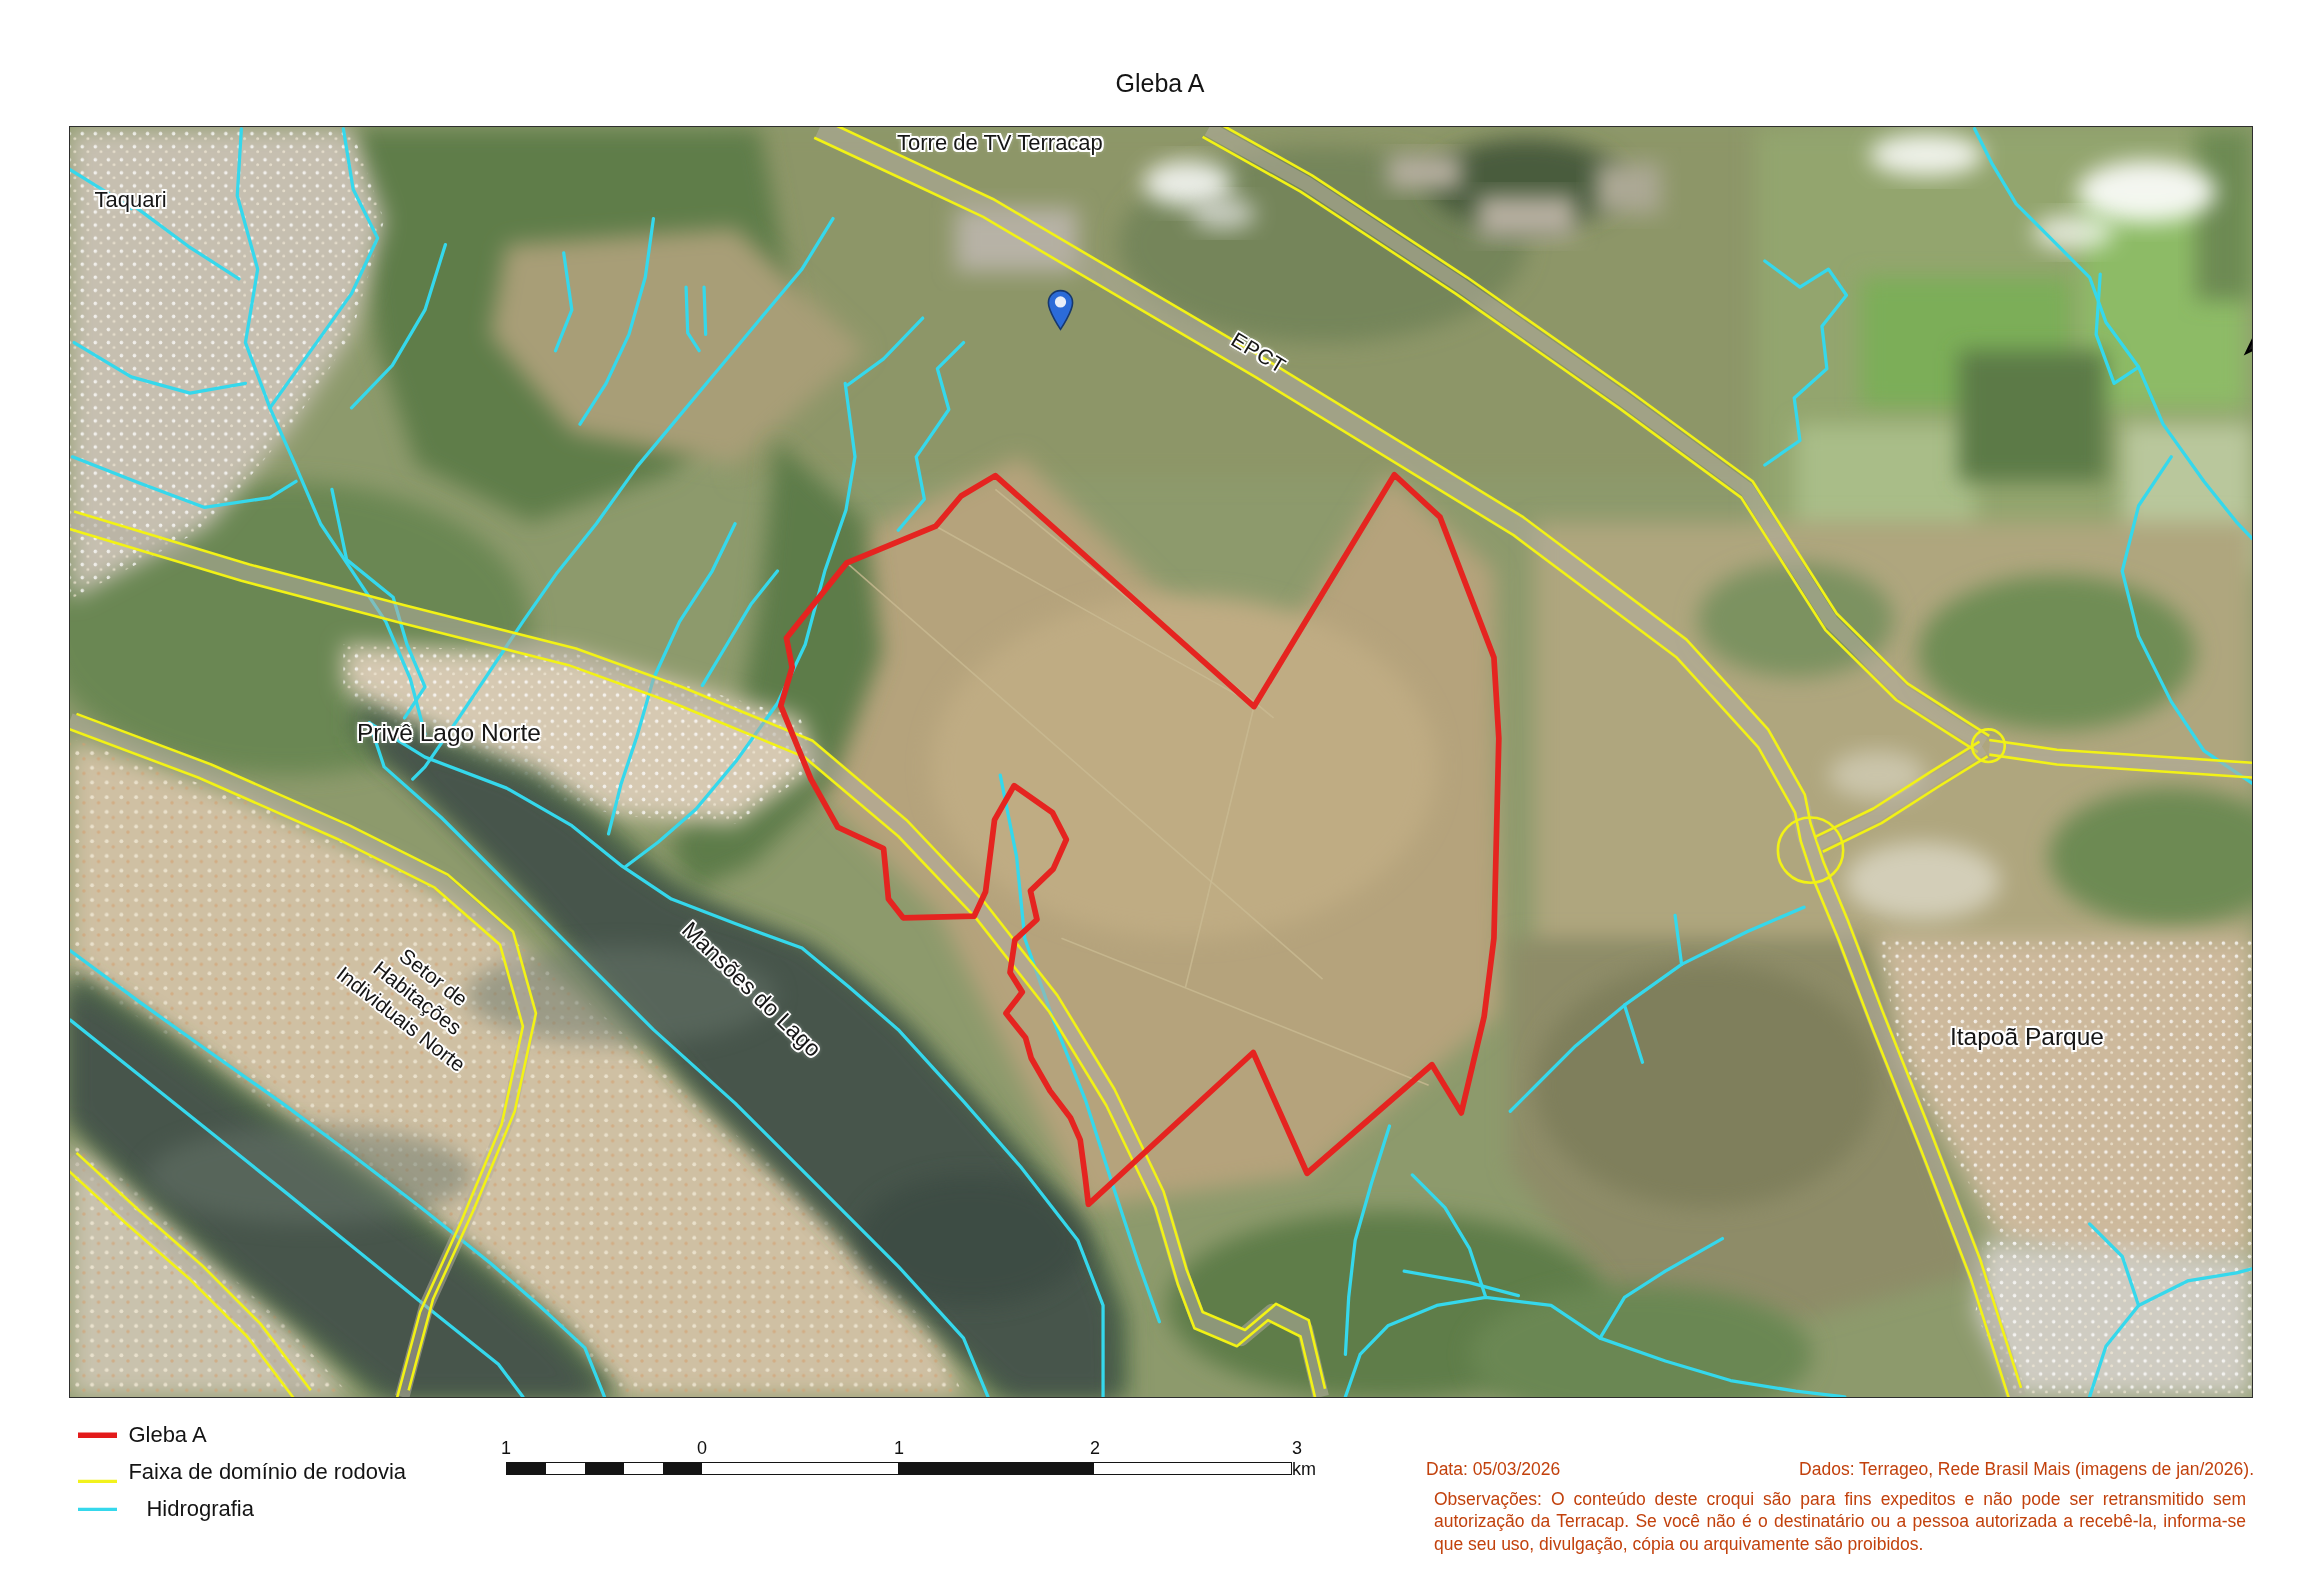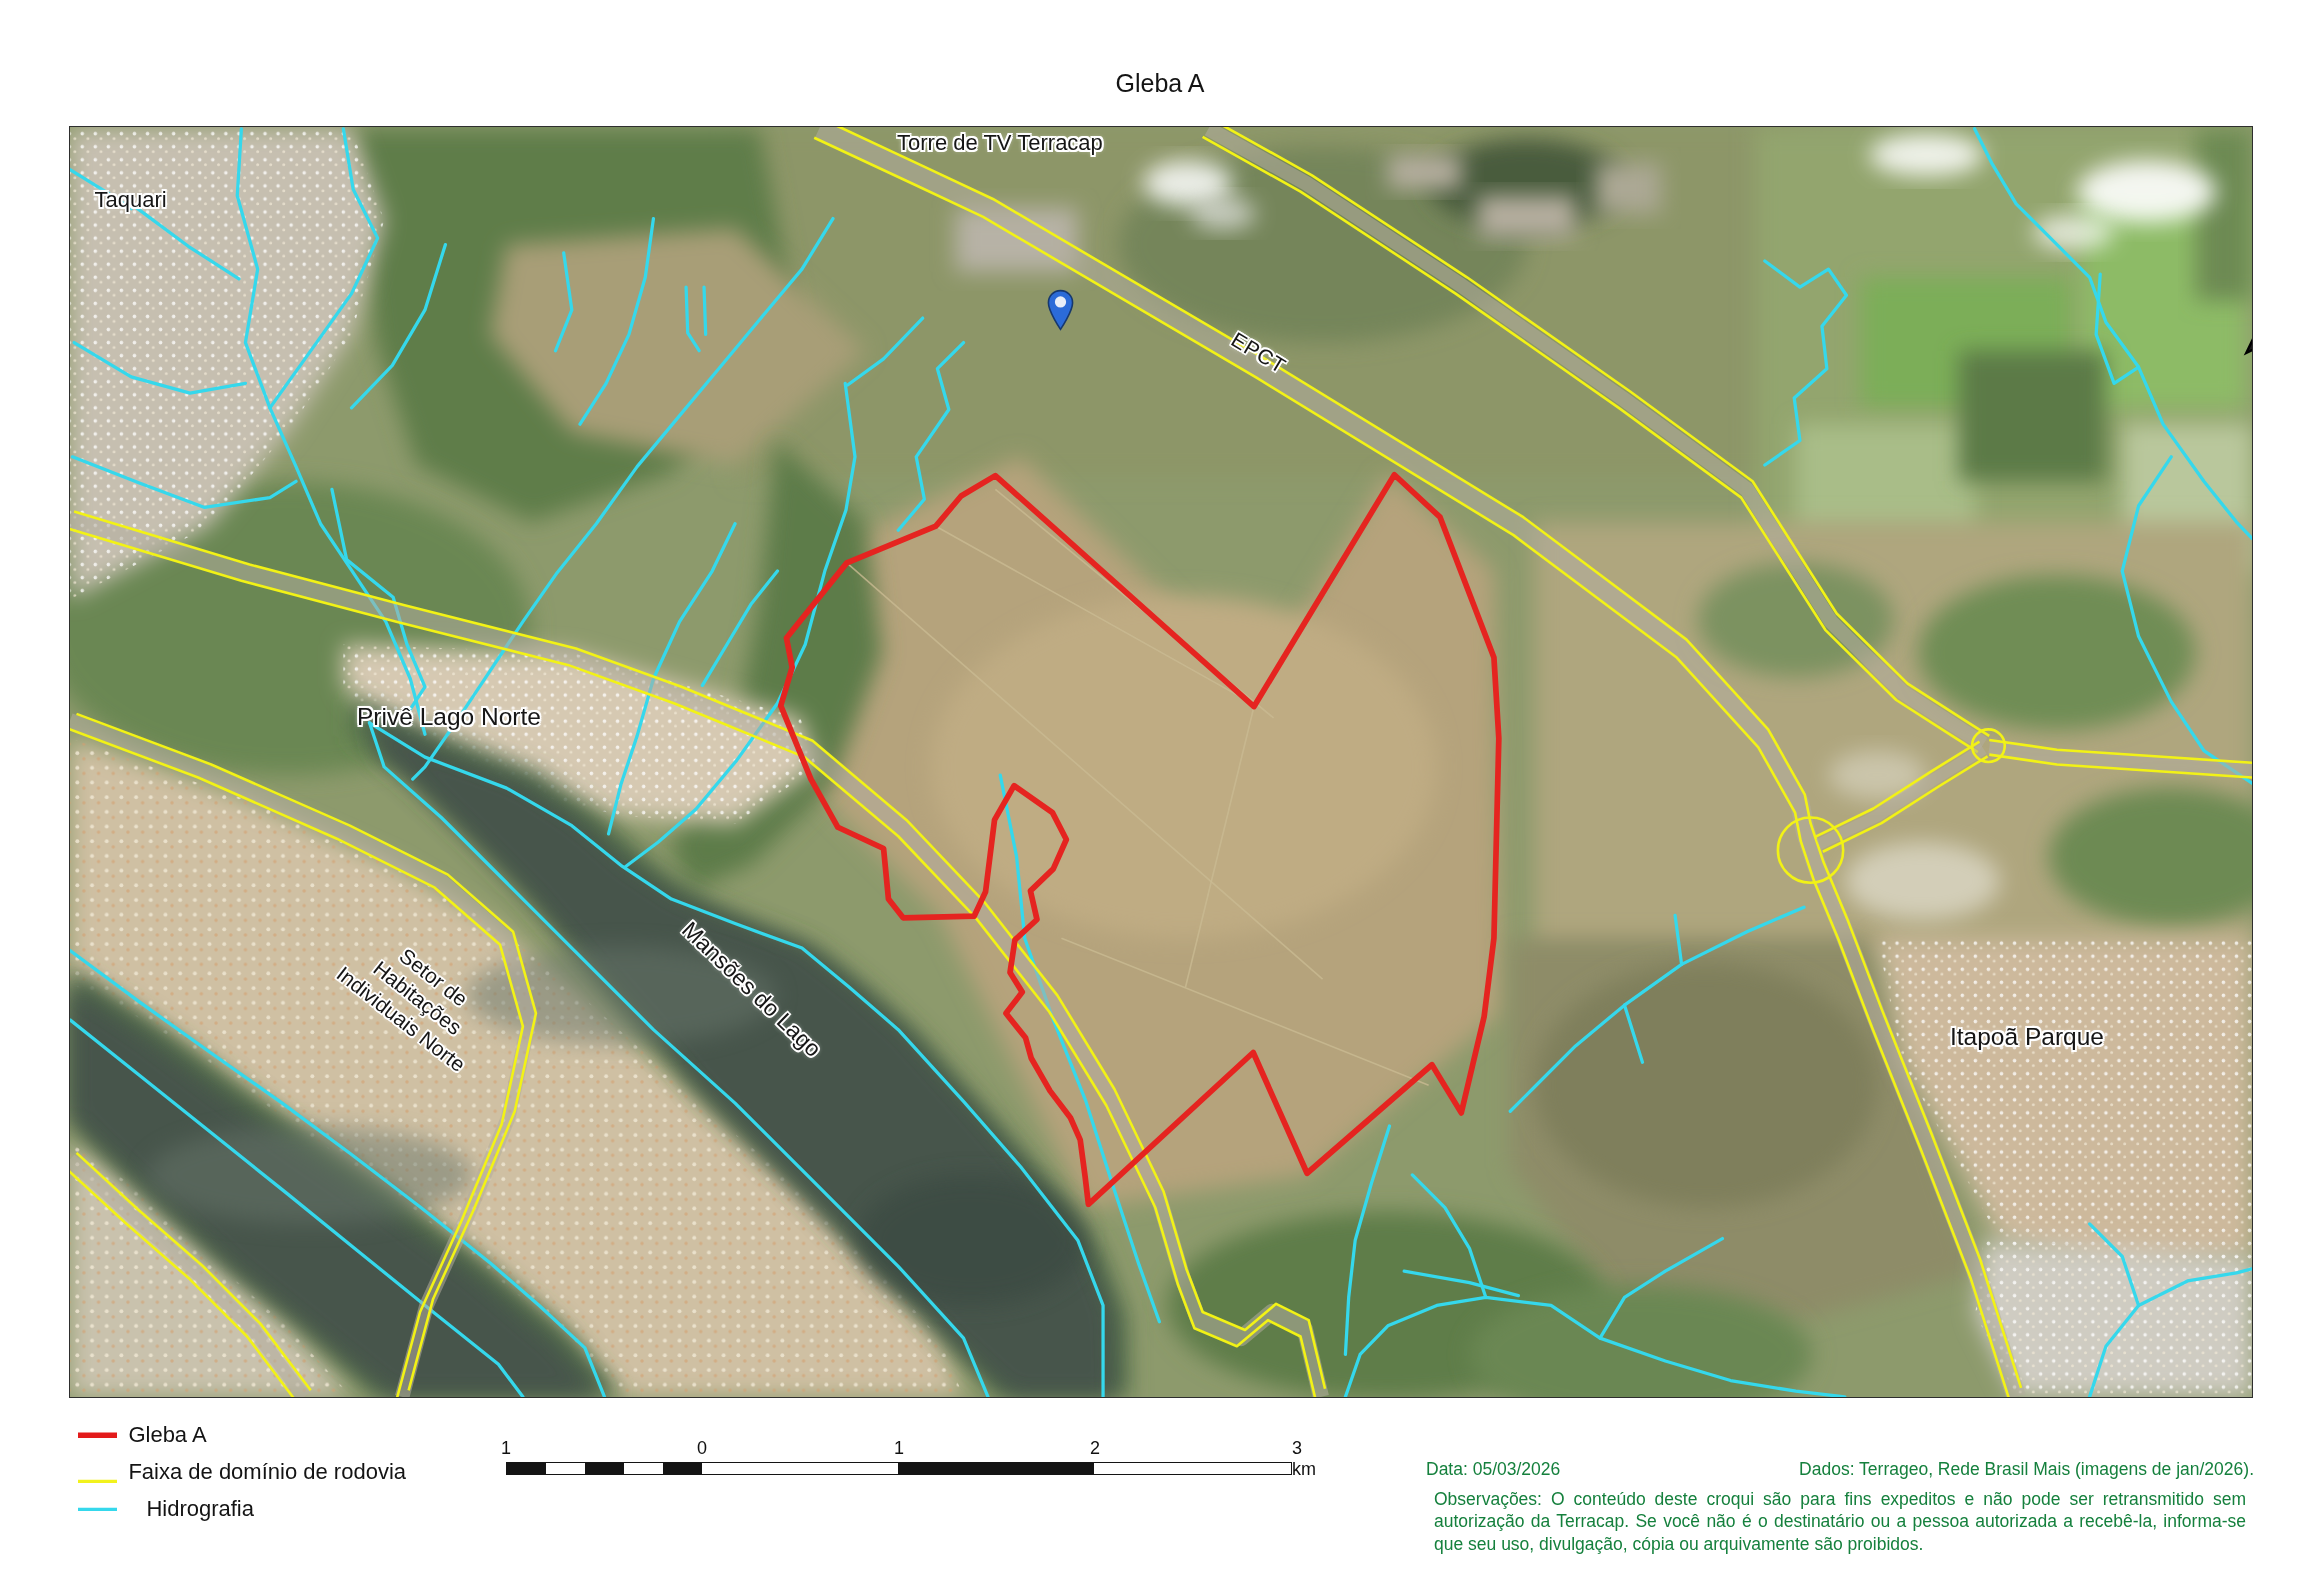--- a/index.html
+++ b/index.html
@@ -18,21 +18,21 @@
   
   .legend-item{position:absolute;left:78px;height:24.5px;display:flex;align-items:center;}
   .legend-swatch{width:39px;margin-right:11.4px;flex:0 0 39px;}
   .legend-label{font-size:22px;color:#141414;}
   
   #scalebar{left:506px;top:1438px;width:796px;height:41px;}
   .sb-tick{position:absolute;top:0;font-size:18px;transform:translateX(-50%);}
   #sb-bar{position:absolute;left:0;top:24px;width:786px;height:13px;border:1.6px solid #141414;display:flex;box-sizing:border-box;background:#fff;}
   .sb-seg{height:100%;}
   
-  #notes{left:1426px;top:1458px;width:828px;font-size:17.5px;line-height:1.27;color:#15803d;}
+  #notes{left:1426px;top:1458px;width:828px;font-size:17.5px;line-height:1.27;color:#c2410c;}
   #notes-row1{display:flex;justify-content:space-between;}
   #notes-obs{margin:8px;text-align:justify;}
   #pin{left:976px;top:162px;}
   #north{left:2171px;top:145px;}
 </style>
 </head>
 <body>
 
 <div class="abs" id="title">Gleba A</div>
 
@@ -176,21 +176,21 @@
 
   <div class="maplabel" id="lbl-taquari" style="left:24.5px;top:60px;">Taquari</div>
   <div class="maplabel" id="lbl-torre" style="left:827px;top:3.3px;">Torre de TV Terracap</div>
   <div class="abs" id="pin">
     <svg width="29" height="42" viewBox="0 0 36 52">
       <path d="M18 2 C9 2 3 9 3 17 C3 28 18 50 18 50 C18 50 33 28 33 17 C33 9 27 2 18 2 Z" fill="#2b6bd8" stroke="#16386e" stroke-width="2"></path>
       <circle cx="18" cy="16" r="7" fill="#e8eef8"></circle>
     </svg>
   </div>
   <div class="maplabel rot" id="lbl-epct" style="left:1159px;top:214px;transform:rotate(31deg);">EPCT</div>
-  <div class="maplabel" id="lbl-prive" style="left:287px;top:576px;">Privê Lago Norte</div>
+  <div class="maplabel" id="lbl-prive" style="left:287px;top:592px;">Privê Lago Norte</div>
   <div class="maplabel rot" id="lbl-mansoes" style="left:590px;top:849px;transform:rotate(44deg);">Mansões do Lago</div>
   <div class="maplabel rot" id="lbl-setor" style="left:269px;top:832px;transform:rotate(38deg);">
     <div>Setor de</div>
     <div>Habitações</div>
     <div>Individuais Norte</div>
   </div>
   <div class="maplabel" id="lbl-itapoa" style="left:1880px;top:896px;">Itapoã Parque</div>
 
   <div class="abs" id="north">
     <svg width="75" height="91" viewBox="0 0 92 112" style="transform:rotate(7deg);">

